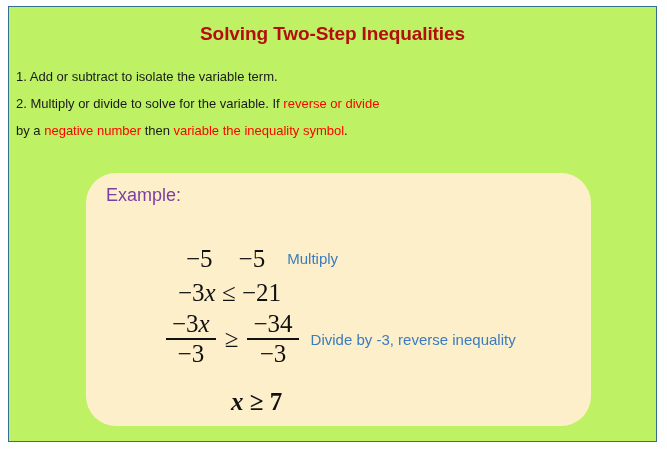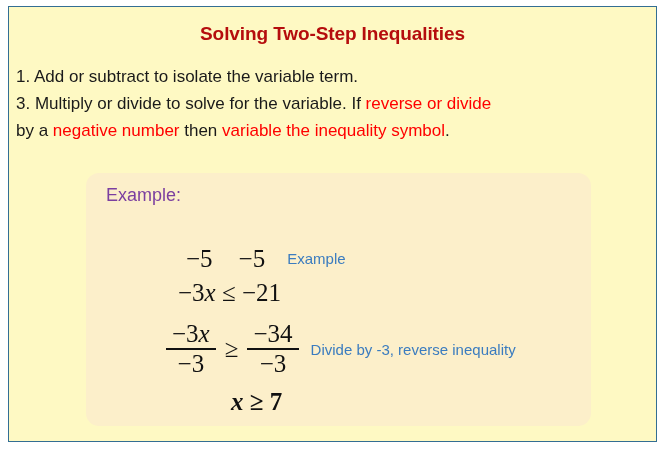--- a/index.html
+++ b/index.html
@@ -13,57 +13,57 @@
     font-family: "Liberation Sans", sans-serif;
     overflow: hidden;
   }
   .page {
     position: absolute;
     left: 8px;
     top: 6px;
     width: 649px;
     height: 436px;
     border: 1px solid #336E93;
-    background: #fef9c3;
+    background: #bef264;
     box-sizing: border-box;
   }
   .title {
     position: absolute;
     left: 0;
     top: 16px;
     width: 100%;
     text-align: center;
     font-size: 19px;
     font-weight: bold;
     color: #B50D0D;
     letter-spacing: -0.1px;
   }
   .rules {
     position: absolute;
     left: 7px;
     top: 56px;
     width: 636px;
-    font-size: 17px;
+    font-size: 13px;
     color: #1a1a1a;
     line-height: 27px;
   }
   .rules .ln {
     white-space: nowrap;
   }
   .hl {
     color: #FF0000;
   }
   .example-box {
     position: absolute;
     left: 77px;
     top: 166px;
     width: 505px;
     height: 253px;
     background: #FCEFCA;
-    border-radius: 13px;
+    border-radius: 30px;
   }
   .example-label {
     position: absolute;
     left: 20px;
     top: 12px;
     font-size: 18px;
     color: #7B3FA0;
   }
   .math {
     font-family: "Liberation Serif", serif;
@@ -98,21 +98,21 @@
     vertical-align: 3px;
   }
   .row3 {
     position: absolute;
     left: 92px;
     top: 106px;
   }
   .row4 {
     position: absolute;
     left: 80px;
-    top: 148px;
+    top: 138px;
     display: flex;
     align-items: center;
   }
   .frac {
     display: inline-flex;
     flex-direction: column;
     align-items: center;
     vertical-align: middle;
   }
   .frac .num {
@@ -149,34 +149,34 @@
 
 <div class="page">
 
   <div class="title">Solving Two-Step Inequalities</div>
 
   <div class="rules">
     <div class="ln">
       <span>1. Add or subtract to isolate the variable term.</span>
     </div>
     <div class="ln">
-      <span>3. Multiply or divide to solve for the variable. If </span><span class="hl">reverse or divide</span>
+      <span>2. Multiply or divide to solve for the variable. If </span><span class="hl">reverse or divide</span>
     </div>
     <div class="ln">
       <span>by a </span><span class="hl">negative number</span><span> then </span><span class="hl">variable the inequality symbol</span><span>.</span>
     </div>
   </div>
 
   <div class="example-box">
 
     <div class="example-label">Example:</div>
 
 
     <div class="math row2">
-      <span>−5</span><span class="sp"></span><span>−5</span><span class="note">Example</span>
+      <span>−5</span><span class="sp"></span><span>−5</span><span class="note">Multiply</span>
     </div>
 
     <div class="math row3">
       <span>−3<span class="v">x</span> ≤ −21</span>
     </div>
 
     <div class="math row4">
       <span class="frac">
         <span class="num">−3<span class="v">x</span></span>
         <span class="bar"></span>

